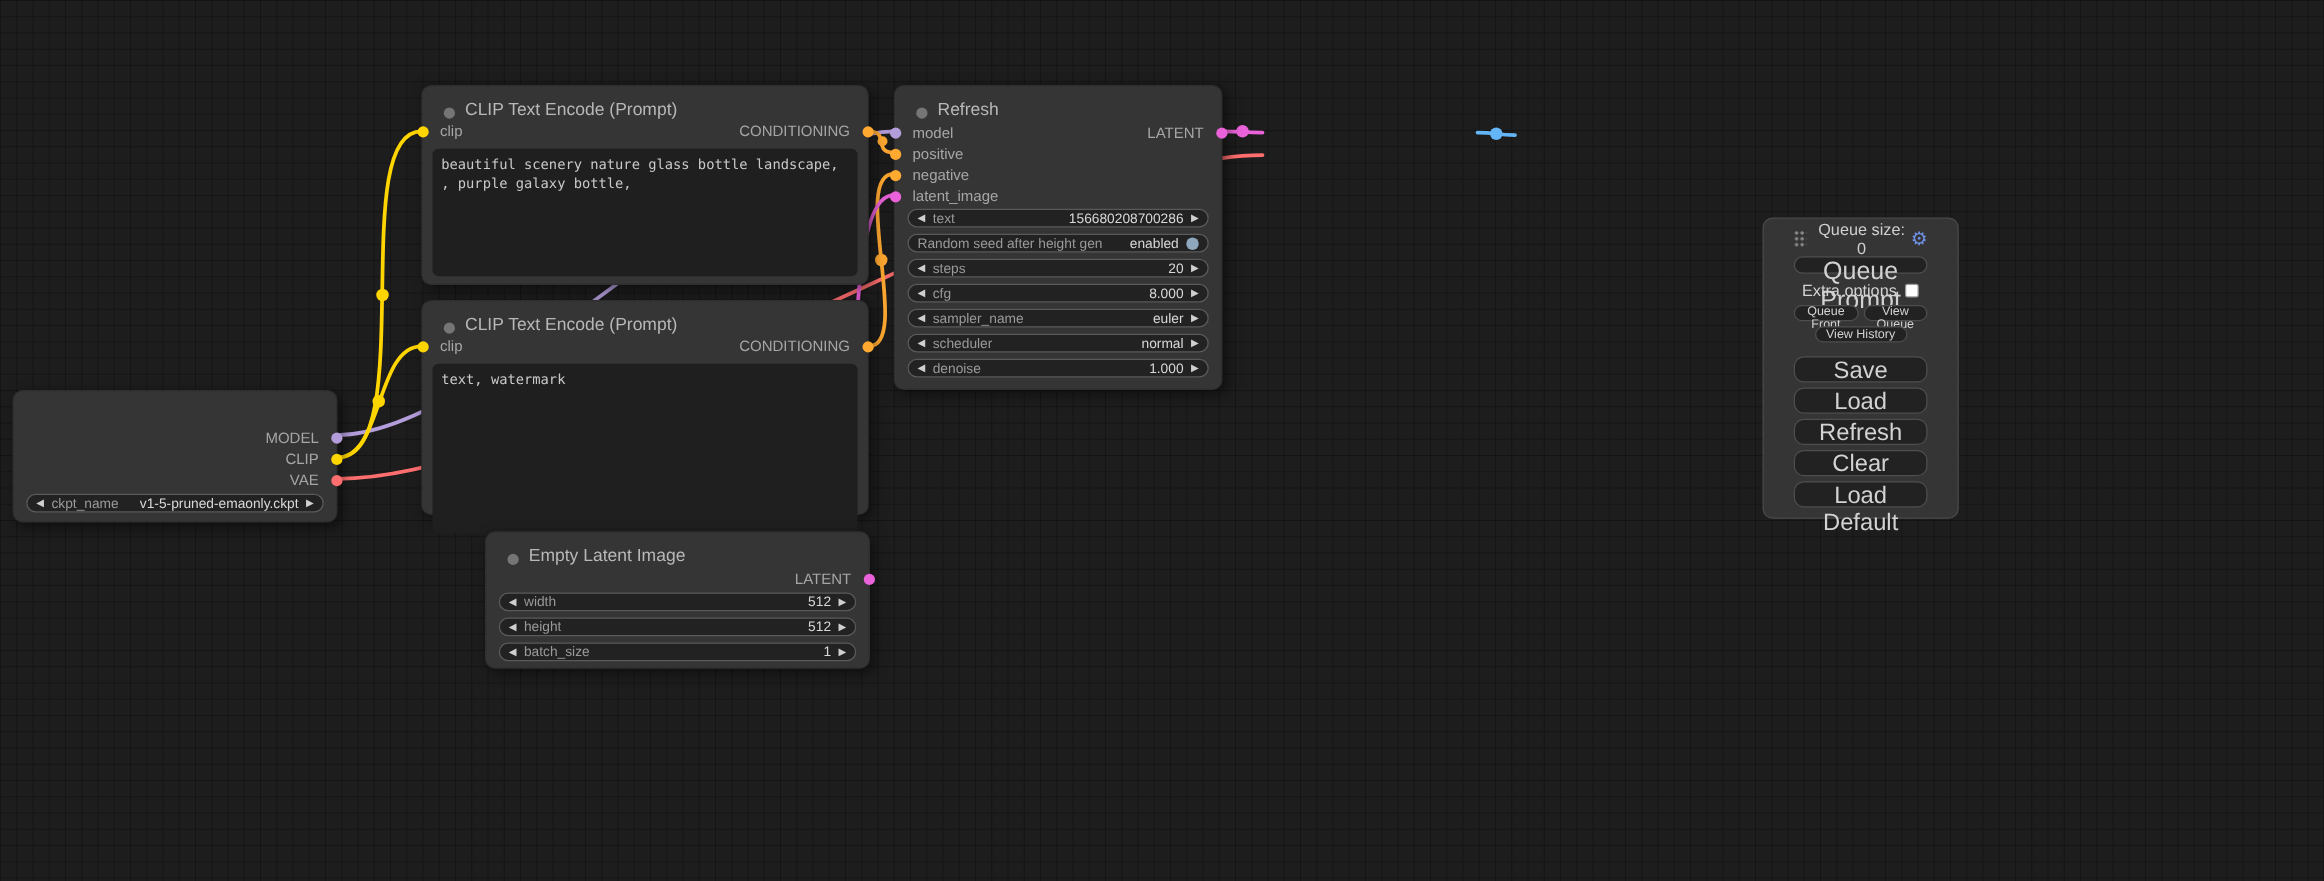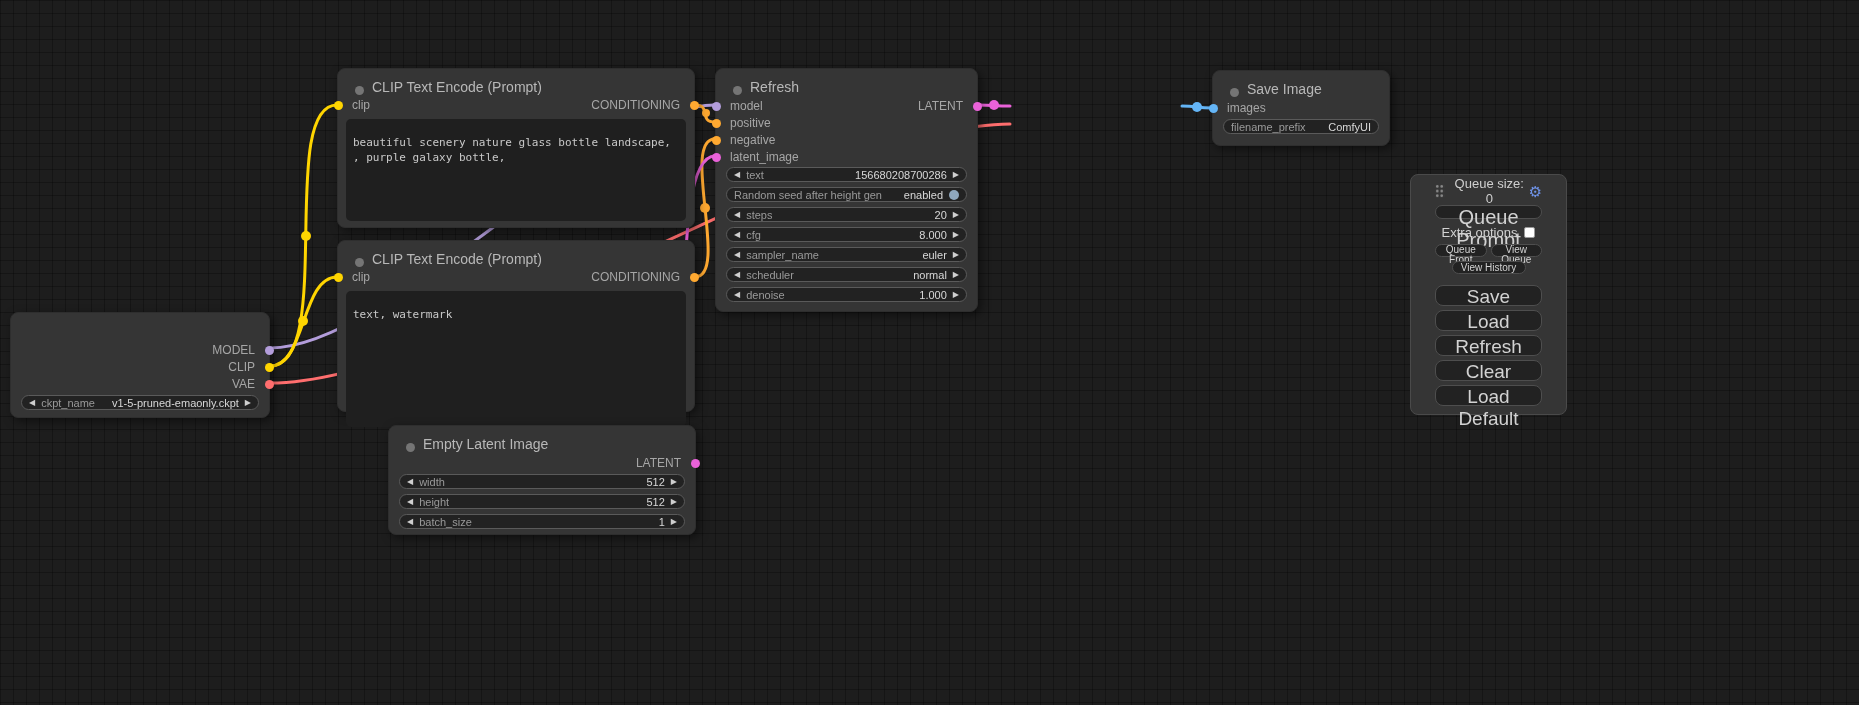--- a/index.html
+++ b/index.html
@@ -29,21 +29,21 @@
   .sdot.in{left:-4.5px}
   .sdot.out{right:-4.5px}
 
   .widget{position:absolute;height:15px;background:#222;border:1px solid #5a5a5a;border-radius:8px;
           display:flex;align-items:center;font-size:11px;color:#c8c8c8;padding:0 7px;gap:6px}
   .wlabel{color:#9a9a9a;white-space:nowrap;overflow:hidden}
   .wvalue{margin-left:auto;color:#d8d8d8;white-space:nowrap}
   .arr{flex:none;color:#cfcfcf;font-size:8px;line-height:1}
   .knob{flex:none;width:10px;height:10px;border-radius:50%}
 
-  .tbox{position:absolute;background:#1f1f1f;border-radius:5px;padding:16px 7px;
+  .tbox{position:absolute;background:#1f1f1f;border-radius:5px;padding:5px 7px;
         font-family:"DejaVu Sans Mono",monospace;font-size:11px;color:#c9c9c9;
         line-height:1.4;overflow:hidden;white-space:pre-wrap}
 
   #menu{position:absolute;z-index:3;left:1410px;top:174px;width:157px;background:#353535;
         border:1px solid #4a4a4a;border-radius:8px;padding:7px 24px 8px;
         display:flex;flex-direction:column}
   .mhead{display:flex;align-items:center;height:18px;color:#cfcfcf;font-size:13px}
   .drag{width:10px;height:14px;flex:none;margin-right:5px;
         background-image:radial-gradient(circle,#8a8a8a 1.1px,transparent 1.5px);
         background-size:4.5px 4.7px}
@@ -223,34 +223,20 @@
     </div>
     <div class="widget" style="left:10px;right:10px;top:218px">
       <span class="arr">◀</span>
       <span class="wlabel">denoise</span>
       <span class="wvalue">1.000</span>
       <span class="arr">▶</span>
     </div>
   </div>
 
 
-  <div class="node" style="left:1212px;top:70px;width:178px;height:76px">
-    <div class="ntitle">
-      <span class="tdot" style="background: rgb(117, 117, 117);"></span>
-      <span>Save Image</span>
-    </div>
-    <div class="srow" style="top:28px">
-      <span class="sdot in" style="background: rgb(100, 181, 246);"></span>
-      <span class="in-label">images</span>
-    </div>
-    <div class="widget" style="left:10px;right:10px;top:48px">
-      <span class="wlabel">filename_prefix</span>
-      <span class="wvalue">ComfyUI</span>
-    </div>
-  </div>
 
   <div id="menu">
     <div class="mhead">
       <span class="drag"></span>
       <span class="qsize">Queue size: 0</span>
       <span class="gear" style="color: rgb(111, 147, 232);">⚙</span>
     </div>
     <button class="btn btn-queue">Queue Prompt</button>
     <div class="extra">
       <span>Extra options</span>

